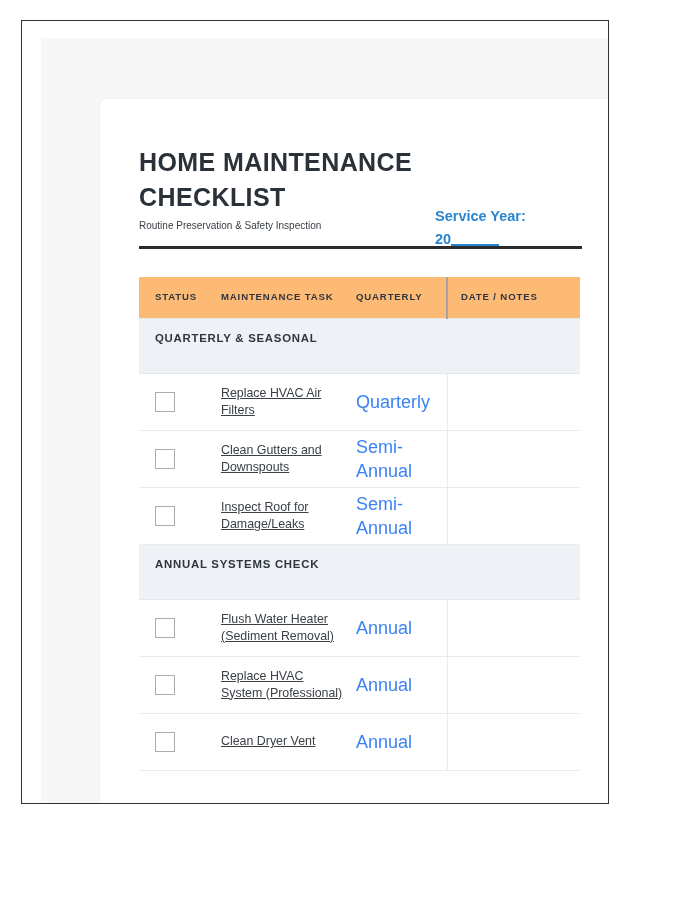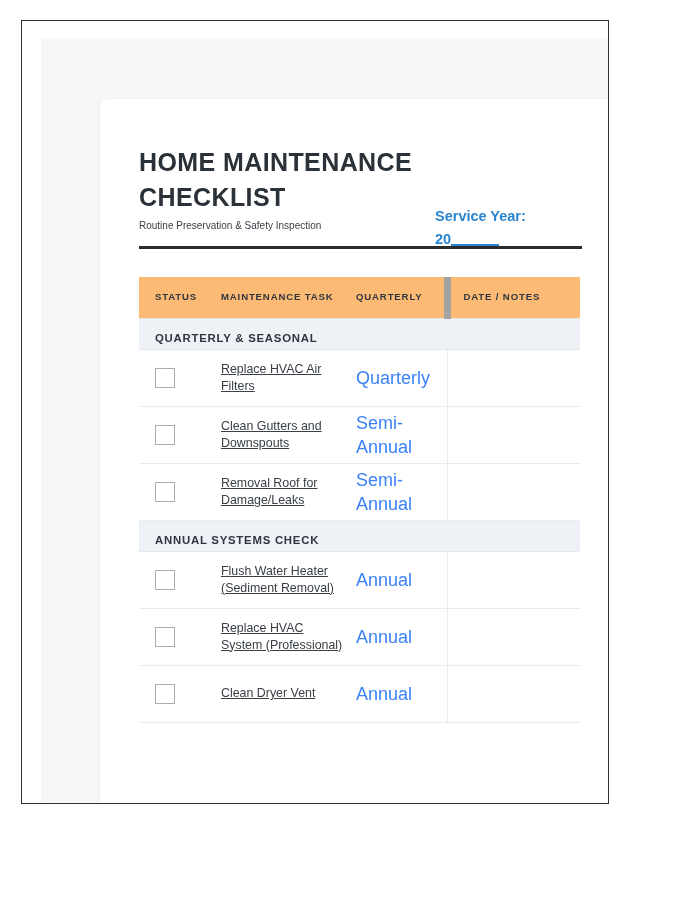--- a/index.html
+++ b/index.html
@@ -110,31 +110,31 @@
     color: #2f3640;
     letter-spacing: 0.85px;
     padding: 14px 0 14px 0;
     line-height: 1.32;
     border-bottom: 1px solid #e4e8ed;
   }
   .col-status  { width: 82px; padding-left: 16px !important; }
   .col-task    { width: 135px; }
   .col-freq    { width: 91px; }
   .col-notes   { width: 133px; padding-left: 13px !important;
-                 border-left: 7px solid #a3a3a3; }
+                 border-left: 2px solid #a3a3a3; }
 
   tbody td { border-bottom: 1px solid #e9ecef; }
 
   .section-row td {
     background: #eef1f5;
     font-size: 11.4px;
     font-weight: bold;
     color: #2f3640;
     letter-spacing: 0.75px;
-    padding: 13px 0 5px 16px;
+    padding: 13px 0 29px 16px;
     border-bottom: 1px solid #e4e8ed;
   }
 
   .task-row td { height: 57px; }
   .cell-status { padding-left: 16px; }
   .checkbox {
     width: 20px;
     height: 20px;
     border: 1.5px solid #a8adb3;
     background: #fff;
@@ -204,21 +204,21 @@
                 <span class="checkbox"></span>
               </td>
               <td class="cell-task">Clean Gutters and Downspouts</td>
               <td class="cell-freq">Semi-Annual</td>
               <td class="cell-notes"></td>
             </tr>
             <tr class="task-row">
               <td class="cell-status">
                 <span class="checkbox"></span>
               </td>
-              <td class="cell-task">Removal Roof for Damage/Leaks</td>
+              <td class="cell-task">Inspect Roof for Damage/Leaks</td>
               <td class="cell-freq">Semi-Annual</td>
               <td class="cell-notes"></td>
             </tr>
             <tr class="section-row">
               <td colspan="4">ANNUAL SYSTEMS CHECK</td>
             </tr>
             <tr class="task-row">
               <td class="cell-status">
                 <span class="checkbox"></span>
               </td>

